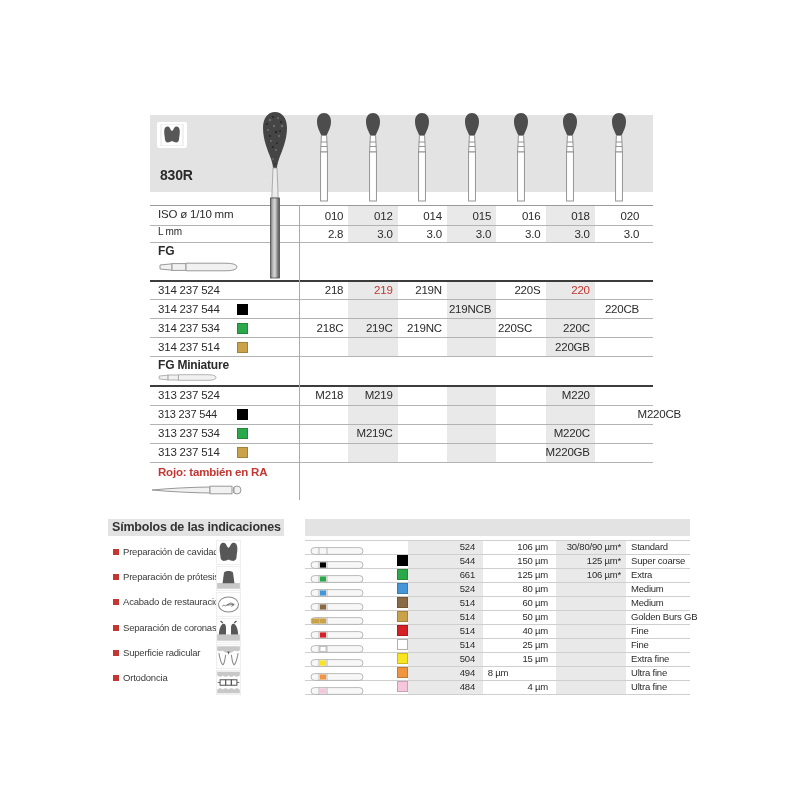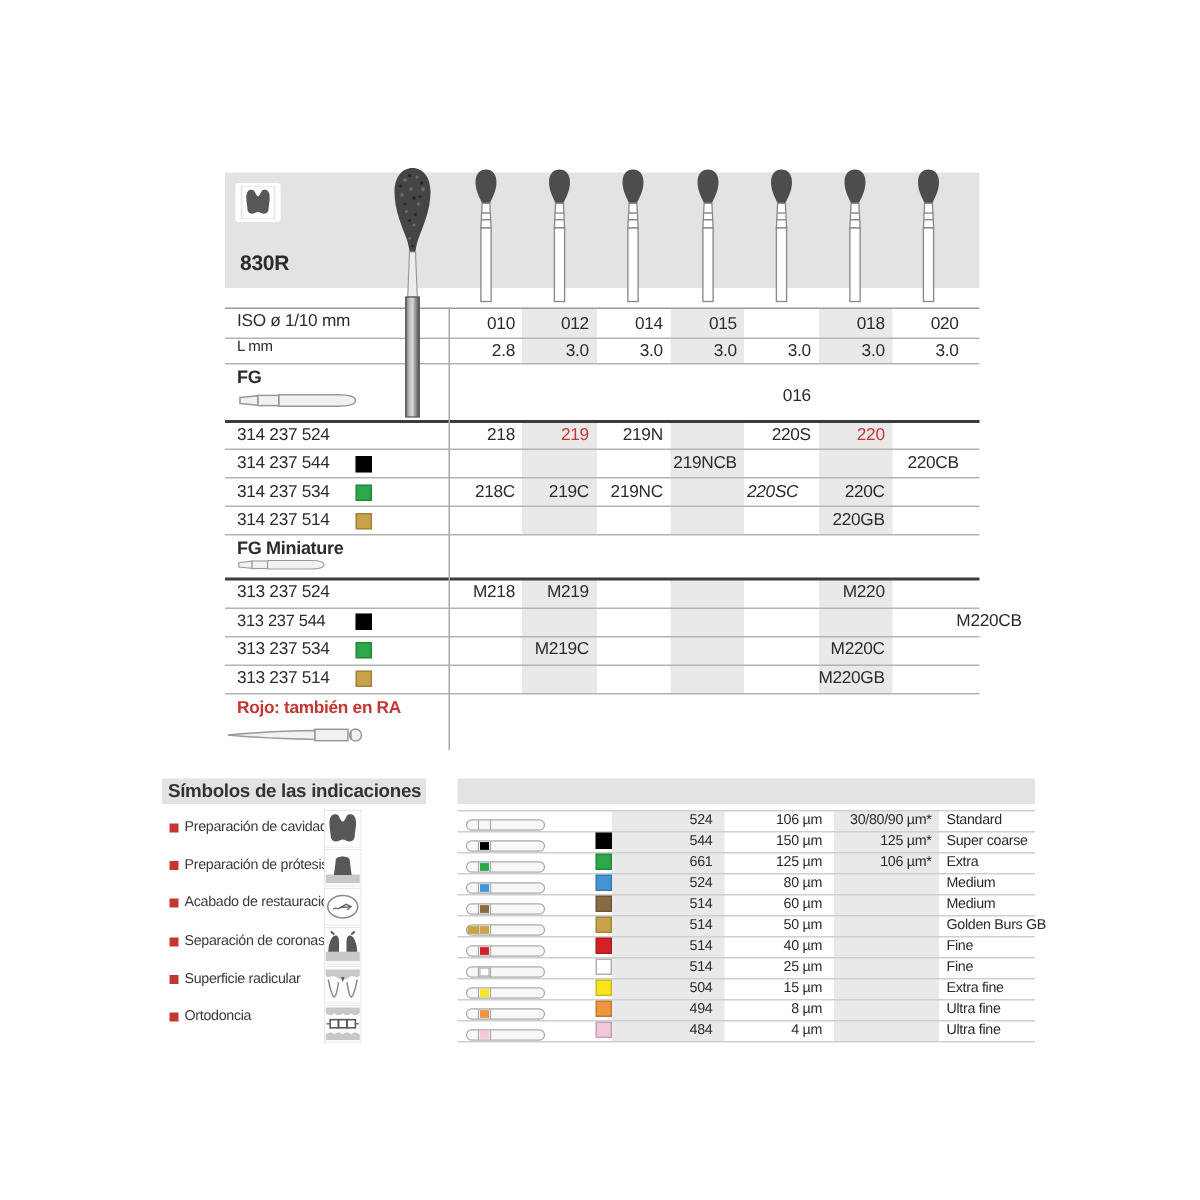--- a/index.html
+++ b/index.html
@@ -64,21 +64,21 @@
       <div class="abs" style="left: 150px; top: 385px; width: 503px; height: 2px; background: rgb(60, 60, 60);"></div>
       <div class="abs" style="left: 150px; top: 405px; width: 503px; height: 1px; background: rgb(179, 179, 179);"></div>
       <div class="abs" style="left: 150px; top: 424px; width: 503px; height: 1px; background: rgb(179, 179, 179);"></div>
       <div class="abs" style="left: 150px; top: 443px; width: 503px; height: 1px; background: rgb(179, 179, 179);"></div>
       <div class="abs" style="left: 150px; top: 462px; width: 503px; height: 1px; background: rgb(179, 179, 179);"></div>
       <div class="abs" style="left: 299px; top: 205px; width: 1px; height: 295px; background: rgb(170, 170, 170);"></div>
       <div class="abs vcell" style="left: 299px; top: 208px; width: 49.3px; height: 16px; line-height: 16px;">010</div>
       <div class="abs vcell" style="left: 348.3px; top: 208px; width: 49.3px; height: 16px; line-height: 16px;">012</div>
       <div class="abs vcell" style="left: 397.6px; top: 208px; width: 49.3px; height: 16px; line-height: 16px;">014</div>
       <div class="abs vcell" style="left: 446.9px; top: 208px; width: 49.3px; height: 16px; line-height: 16px;">015</div>
-      <div class="abs vcell" style="left: 496.2px; top: 208px; width: 49.3px; height: 16px; line-height: 16px; margin-top: 48px;">016</div>
+      <div class="abs vcell" style="left: 496.2px; top: 208px; width: 49.3px; height: 16px; line-height: 16px;">016</div>
       <div class="abs vcell" style="left: 545.5px; top: 208px; width: 49.3px; height: 16px; line-height: 16px;">018</div>
       <div class="abs vcell" style="left: 594.8px; top: 208px; width: 49.3px; height: 16px; line-height: 16px;">020</div>
       <div class="abs vcell" style="left: 299px; top: 226px; width: 49.3px; height: 16px; line-height: 16px;">2.8</div>
       <div class="abs vcell" style="left: 348.3px; top: 226px; width: 49.3px; height: 16px; line-height: 16px;">3.0</div>
       <div class="abs vcell" style="left: 397.6px; top: 226px; width: 49.3px; height: 16px; line-height: 16px;">3.0</div>
       <div class="abs vcell" style="left: 446.9px; top: 226px; width: 49.3px; height: 16px; line-height: 16px;">3.0</div>
       <div class="abs vcell" style="left: 496.2px; top: 226px; width: 49.3px; height: 16px; line-height: 16px;">3.0</div>
       <div class="abs vcell" style="left: 545.5px; top: 226px; width: 49.3px; height: 16px; line-height: 16px;">3.0</div>
       <div class="abs vcell" style="left: 594.8px; top: 226px; width: 49.3px; height: 16px; line-height: 16px;">3.0</div>
       <div class="abs" style="left: 314.65px; top: 112px; width: 18px; height: 90px;"><svg width="18" height="90" viewBox="0 0 18 90">
@@ -174,21 +174,21 @@
       <div class="abs vcell" style="left: 545.5px; top: 281.5px; width: 49.3px; height: 17px; line-height: 17px; color: rgb(196, 54, 49);">220</div>
       <div class="abs rowlabel" style="left: 158px; top: 300.5px; font-size: 11.5px; height: 17px; line-height: 17px;">314 237 544</div>
       <div class="abs chip" style="left: 237px; top: 303.5px; background: rgb(0, 0, 0); border: 1px solid rgba(0, 0, 0, 0.2);"></div>
       <div class="abs vcell" style="left: 446.9px; top: 300.5px; width: 49.3px; height: 17px; line-height: 17px;">219NCB</div>
       <div class="abs vcell" style="left: 594.8px; top: 300.5px; width: 49.3px; height: 17px; line-height: 17px;">220CB</div>
       <div class="abs rowlabel" style="left: 158px; top: 319.5px; font-size: 11.5px; height: 17px; line-height: 17px;">314 237 534</div>
       <div class="abs chip" style="left: 237px; top: 322.5px; background: rgb(43, 169, 74); border: 1px solid rgba(0, 0, 0, 0.2);"></div>
       <div class="abs vcell" style="left: 299px; top: 319.5px; width: 49.3px; height: 17px; line-height: 17px;">218C</div>
       <div class="abs vcell" style="left: 348.3px; top: 319.5px; width: 49.3px; height: 17px; line-height: 17px;">219C</div>
       <div class="abs vcell" style="left: 397.6px; top: 319.5px; width: 49.3px; height: 17px; line-height: 17px;">219NC</div>
-      <div class="abs vcell" style="left: 496.2px; top: 319.5px; width: 41px; height: 17px; line-height: 17px; font-style: italic;">220SC</div>
+      <div class="abs vcell" style="left: 496.2px; top: 319.5px; width: 41px; height: 17px; line-height: 17px;">220SC</div>
       <div class="abs vcell" style="left: 545.5px; top: 319.5px; width: 49.3px; height: 17px; line-height: 17px;">220C</div>
       <div class="abs rowlabel" style="left: 158px; top: 338.5px; font-size: 11.5px; height: 17px; line-height: 17px;">314 237 514</div>
       <div class="abs chip" style="left: 237px; top: 341.5px; background: rgb(201, 162, 74); border: 1px solid rgba(0, 0, 0, 0.2);"></div>
       <div class="abs vcell" style="left: 545.5px; top: 338.5px; width: 49.3px; height: 17px; line-height: 17px;">220GB</div>
       <div class="abs rowlabel" style="left: 158px; top: 387px; font-size: 11.5px; height: 17px; line-height: 17px;">313 237 524</div>
       <div class="abs vcell" style="left: 299px; top: 387px; width: 49.3px; height: 17px; line-height: 17px;">M218</div>
       <div class="abs vcell" style="left: 348.3px; top: 387px; width: 49.3px; height: 17px; line-height: 17px;">M219</div>
       <div class="abs vcell" style="left: 545.5px; top: 387px; width: 49.3px; height: 17px; line-height: 17px;">M220</div>
       <div class="abs rowlabel" style="left: 158px; top: 406px; font-size: 11px; height: 17px; line-height: 17px;">313 237 544</div>
       <div class="abs chip" style="left: 237px; top: 409px; background: rgb(0, 0, 0); border: 1px solid rgba(0, 0, 0, 0.2);"></div>
@@ -373,21 +373,21 @@
       <div class="abs gritcell" style="left: 480px; top: 652.5px; width: 68px; text-align: right;">15 µm</div>
       <div class="abs gritcell" style="left: 631px; top: 652.5px; width: 70px; text-align: left;">Extra fine</div>
       <div class="abs" style="left: 309px; top: 667.5px; width: 58px; height: 10px;"><svg width="58" height="10" viewBox="0 0 58 10">
     <rect x="2" y="1.6" width="52" height="6.8" rx="3.4" fill="#f7f7f7" stroke="#aaa" stroke-width="0.8"></rect>
     <line x1="10" y1="1.6" x2="10" y2="8.4" stroke="#aaa" stroke-width="0.8"></line>
     <line x1="18" y1="1.6" x2="18" y2="8.4" stroke="#aaa" stroke-width="0.8"></line>
           <rect x="11" y="2.4" width="6" height="5.2" fill="#f0953f" stroke="none" stroke-width="0.7"></rect>
         </svg></div>
       <div class="abs chip" style="left: 397px; top: 667px; background: rgb(240, 149, 63); border: 1px solid rgba(0, 0, 0, 0.18);"></div>
       <div class="abs gritcell" style="left: 408px; top: 666.5px; width: 67px; text-align: right;">494</div>
-      <div class="abs gritcell" style="left: 480px; top: 666.5px; width: 68px; text-align: right;">8 µm</div>
+      <div class="abs gritcell" style="left: 464px; top: 666.5px; width: 68px; text-align: center;">8 µm</div>
       <div class="abs gritcell" style="left: 631px; top: 666.5px; width: 70px; text-align: left;">Ultra fine</div>
       <div class="abs" style="left: 309px; top: 681.5px; width: 58px; height: 10px;"><svg width="58" height="10" viewBox="0 0 58 10">
     <rect x="2" y="1.6" width="52" height="6.8" rx="3.4" fill="#f7f7f7" stroke="#aaa" stroke-width="0.8"></rect>
     <line x1="10" y1="1.6" x2="10" y2="8.4" stroke="#aaa" stroke-width="0.8"></line>
     <line x1="18" y1="1.6" x2="18" y2="8.4" stroke="#aaa" stroke-width="0.8"></line>
           <rect x="11" y="2.4" width="6" height="5.2" fill="#f5c6dc" stroke="none" stroke-width="0.7"></rect>
         </svg></div>
       <div class="abs chip" style="left: 397px; top: 681px; background: rgb(245, 198, 220); border: 1px solid rgba(0, 0, 0, 0.18);"></div>
       <div class="abs gritcell" style="left: 408px; top: 680.5px; width: 67px; text-align: right;">484</div>
       <div class="abs gritcell" style="left: 480px; top: 680.5px; width: 68px; text-align: right;">4 µm</div>

